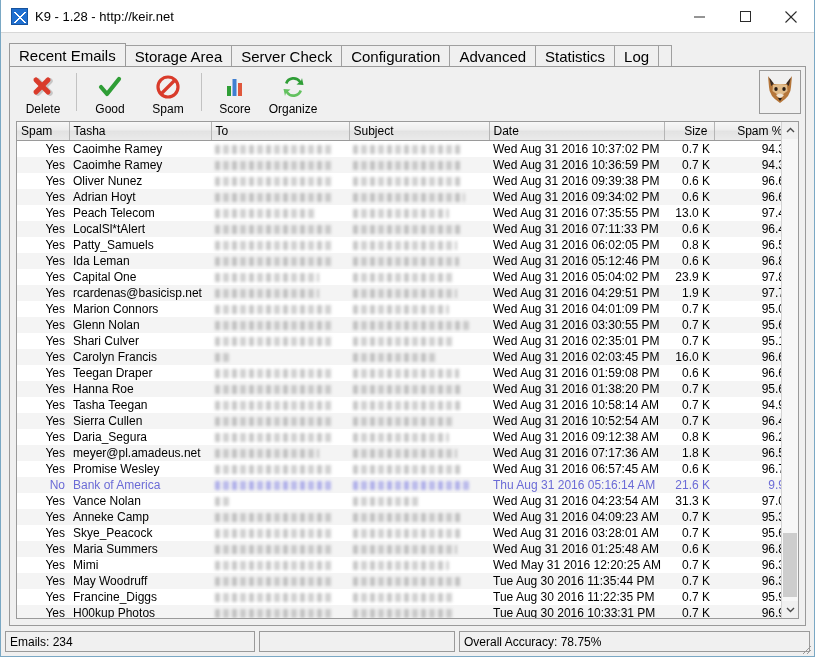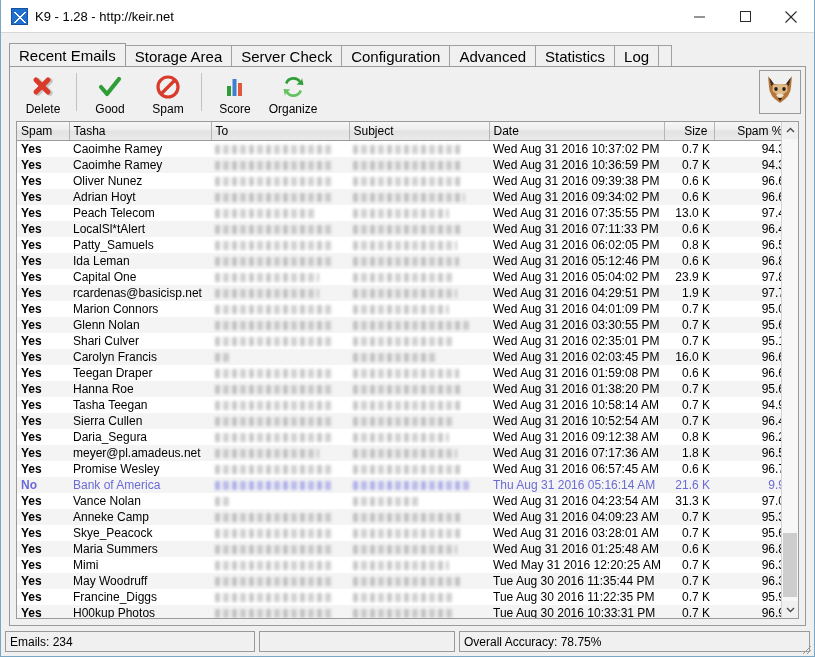--- a/index.html
+++ b/index.html
@@ -234,21 +234,21 @@
     padding: 0 4px;
     font-size: 12px;
     color: #000000;
     white-space: nowrap;
     overflow: hidden;
     line-height: 16px;
   }
   tr.row-alt td { background: #f4f4f4; }
   tr.row-norm td { background: #ffffff; }
   tr.sel td { color: #6b6bd6; }
-  td.c-spam { text-align: left; font-weight: bold; }
+  td.c-spam { text-align: right; }
   td.c-size, td.c-pct { text-align: right; padding-right: 8px; }
   td.c-date { padding-left: 6px; }
 
   .blur {
     display: inline-block;
     height: 9px;
     border-radius: 1px;
     background: repeating-linear-gradient(
         90deg,
         rgba(120,120,120,0.55) 0px, rgba(120,120,120,0.55) 5px,

